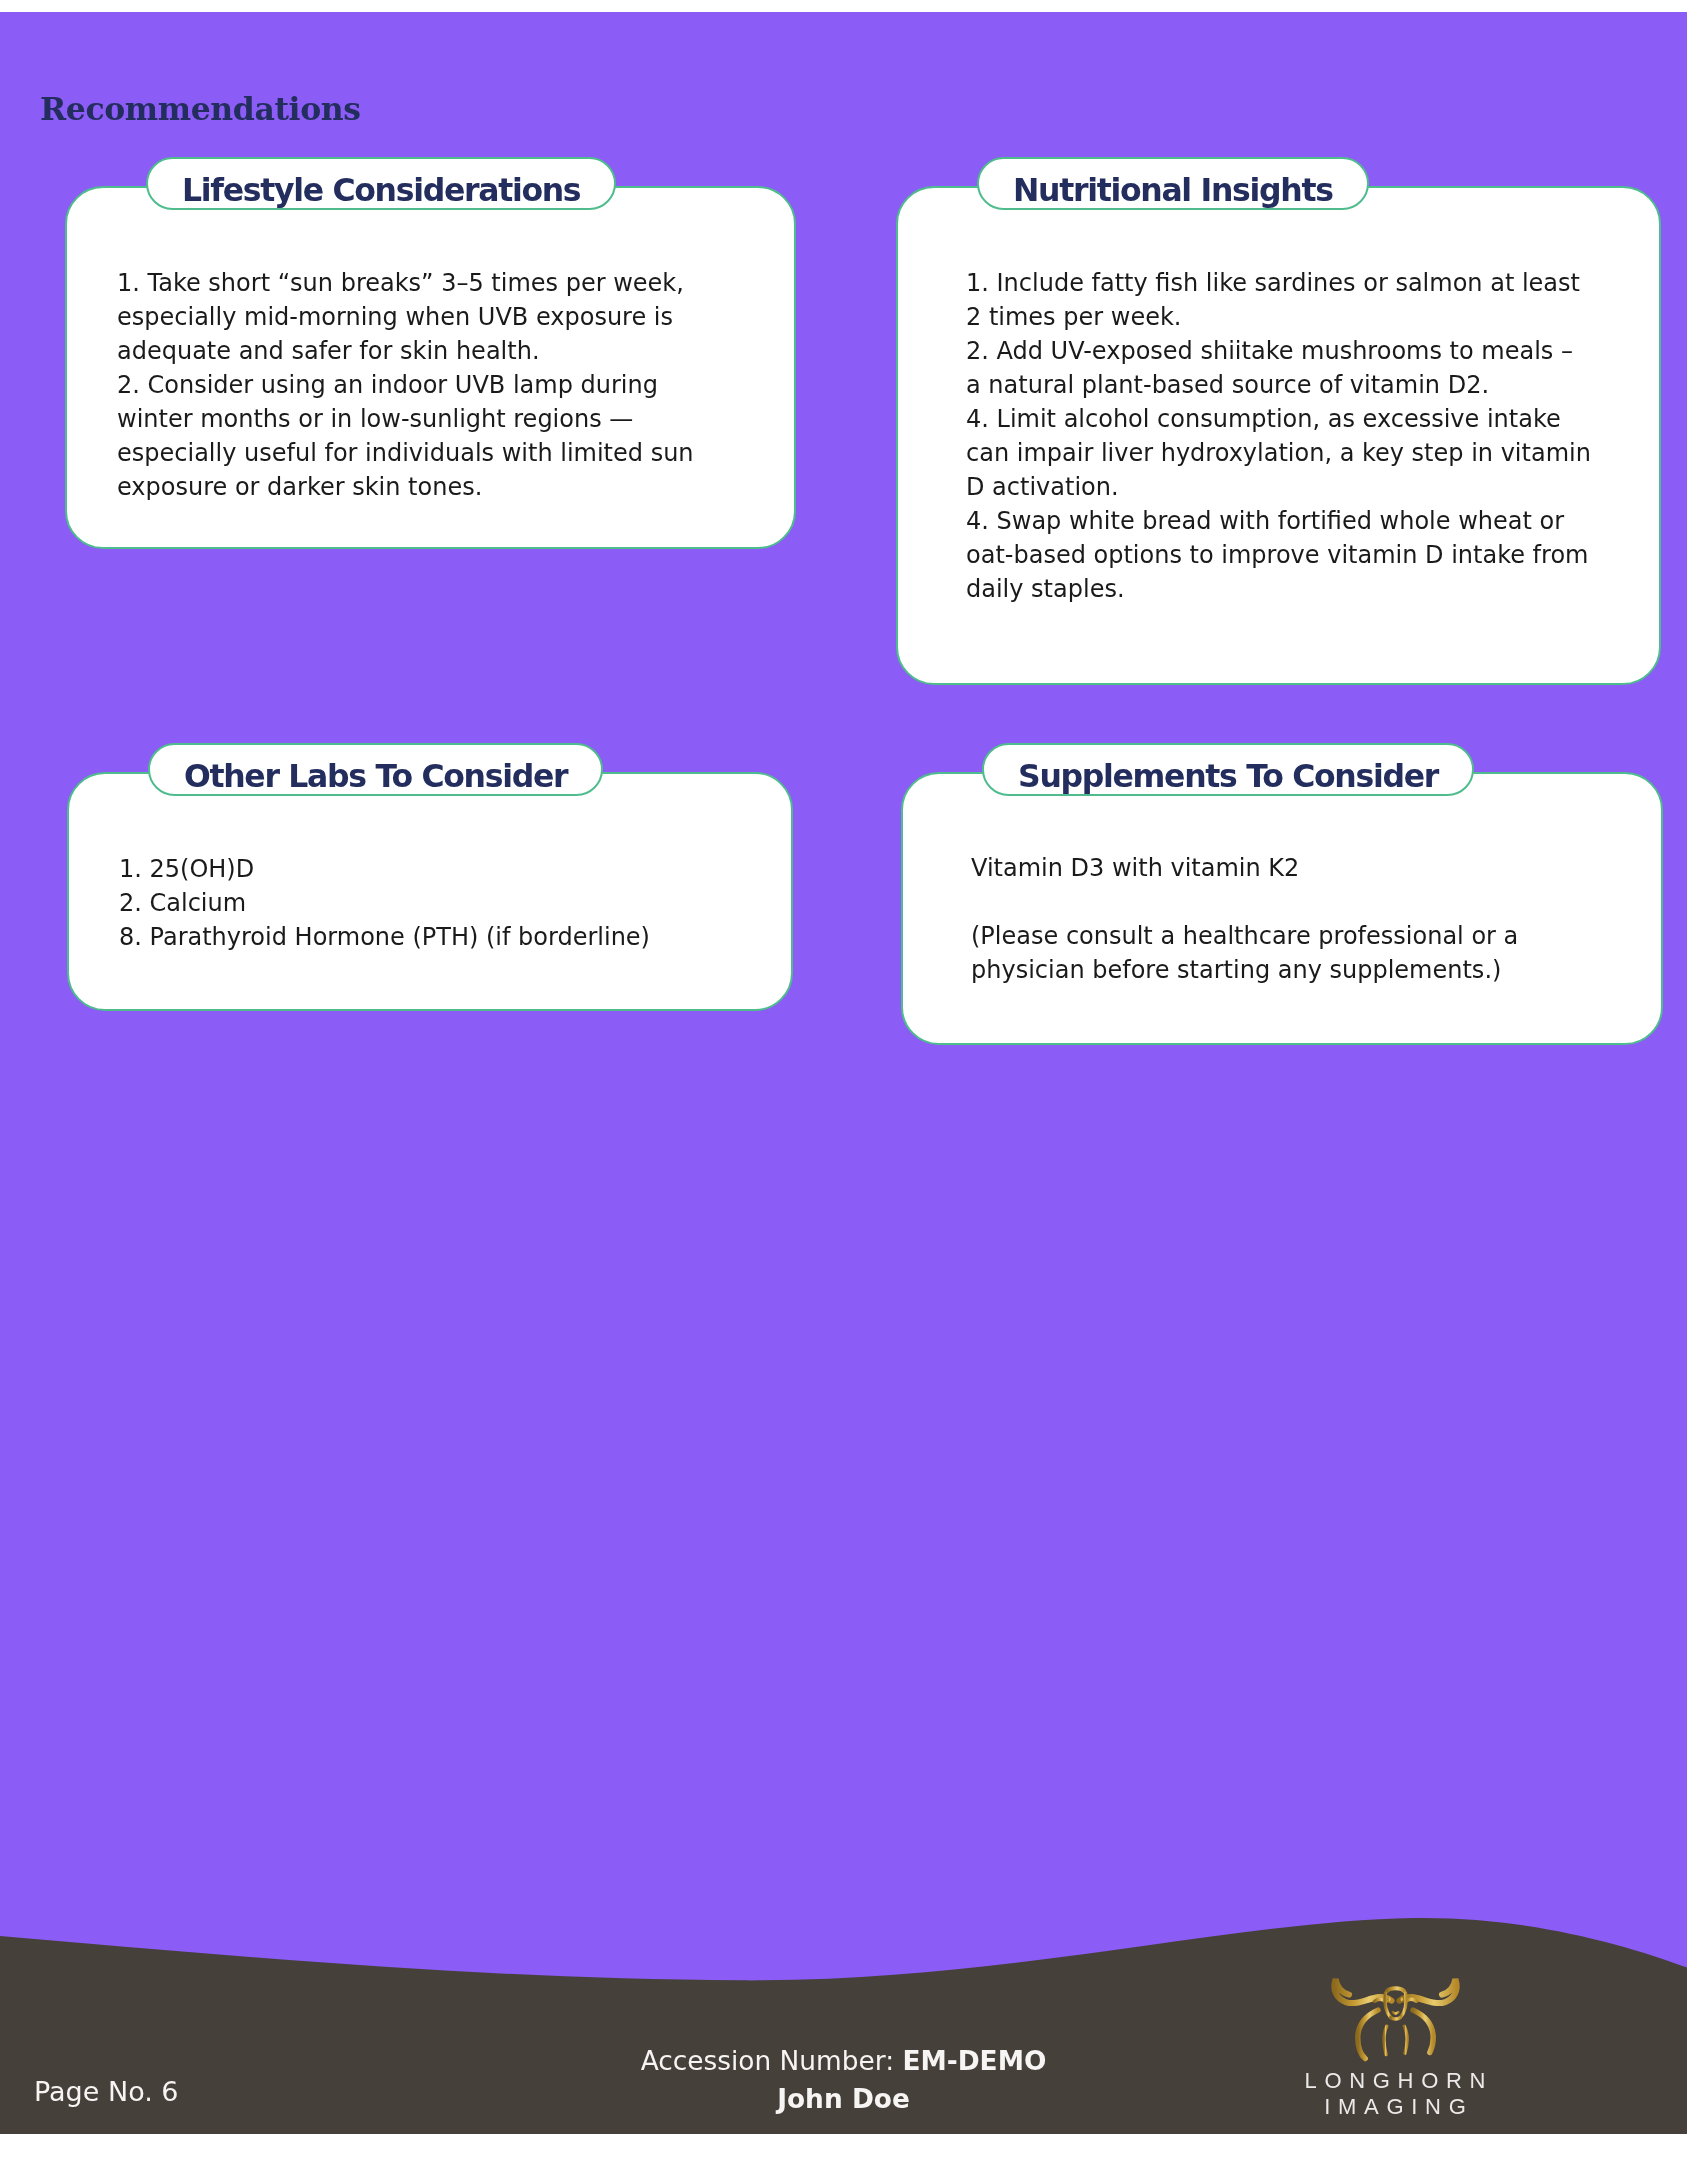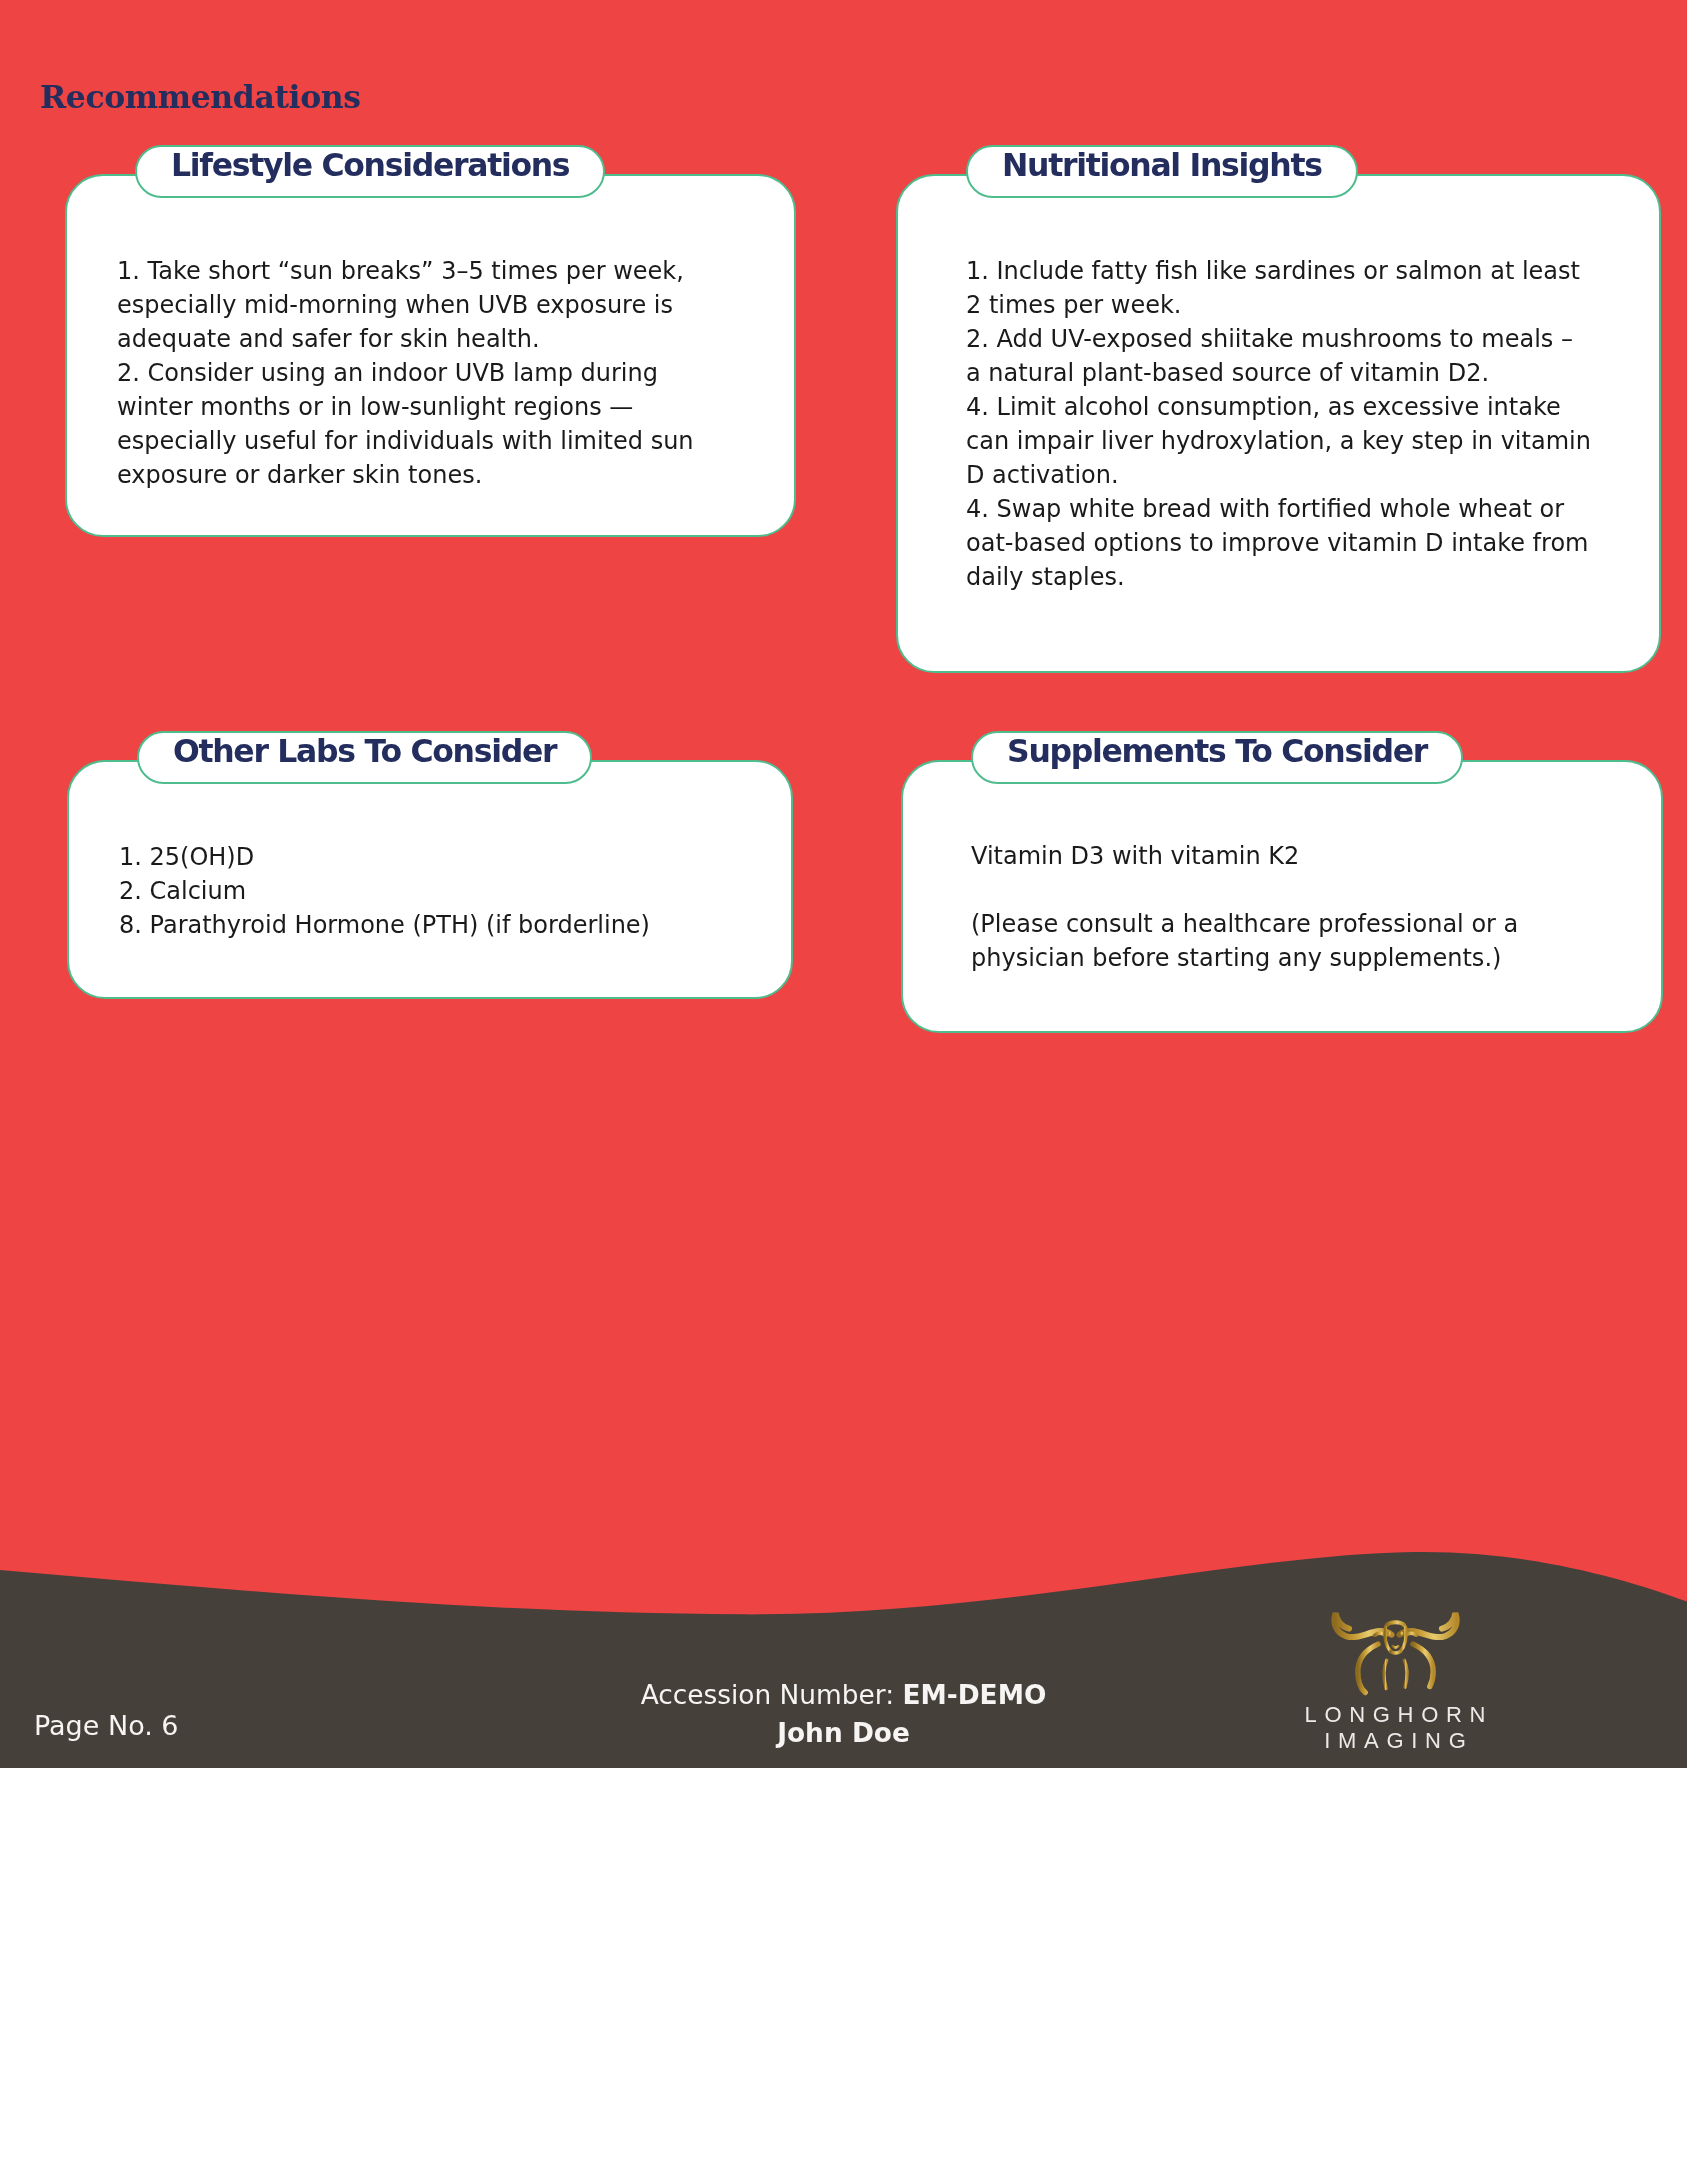--- a/index.html
+++ b/index.html
@@ -1,36 +1,36 @@
 <!DOCTYPE html>
 <html style="font-size:13.6px"><head>
 <meta charset="utf-8">
 <style>
   html,body{margin:0;padding:0;background:#ffffff;}
-  #page{position:relative;width:1687px;height:1768px;background:#ef4444;overflow:hidden;
-        font-family:"DejaVu Sans",sans-serif;}
+  #page{position:relative;width:1687px;height:2122px;background:#8b5cf6;overflow:hidden;
+        font-family:"DejaVu Sans",sans-serif;margin-top:12px;}
 
   
   #recommendations-title{
     position:absolute;left:40px;top:78px;
     font-family:"DejaVu Serif","Liberation Serif",serif;
     font-weight:bold;font-size:31.5px;color:#232d5e;letter-spacing:-0.4px;
   }
 
   
   .box{position:absolute;border:2.6px solid #4fbc8e;border-radius:38px;background:#ffffff;box-sizing:border-box;}
   #box-lifestyle  {left:65px;  top:174px; width:731px; height:363px;}
   #box-nutritional{left:896px;top:174px; width:765px; height:499px;}
   #box-otherlabs  {left:67px;  top:760px; width:726px; height:239px;}
   #box-supplements{left:901px;top:760px; width:762px; height:273px;}
 
   .pill{
-    position:absolute;top:-31.5px;left:68px;height:53px;
+    position:absolute;top:-31.5px;left:79px;height:53px;
     background:#ffffff;border:2.6px solid #4fbc8e;border-radius:28px;
-    display:flex;align-items:flex-start;padding:0 34px;box-sizing:border-box;
+    display:flex;align-items:flex-end;padding:0 34px;box-sizing:border-box;
     font-weight:bold;font-size:31.5px;color:#232d5e;letter-spacing:-1.3px;
     white-space:nowrap;
   }
 
   .box-content{
     position:absolute;left:0;top:0;right:0;bottom:0;
     padding:78px 65px 17px 50px;box-sizing:border-box;
     font-size:24px;line-height:34px;color:#1a1a1a;
   }
   #box-nutritional .box-content{padding:78px 66px 6px 68px;}

